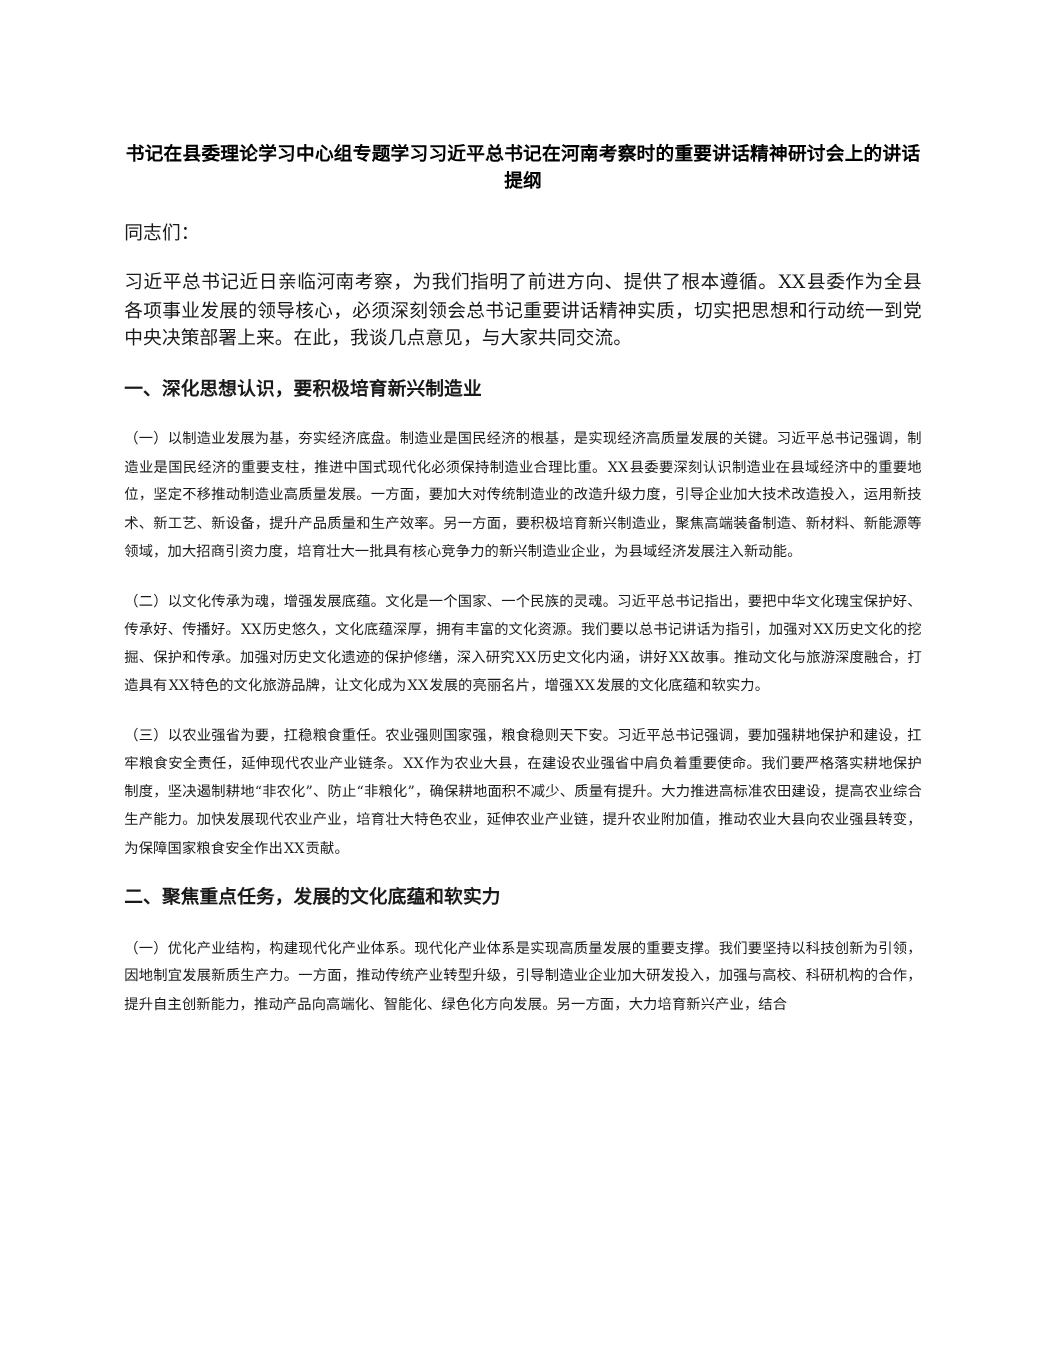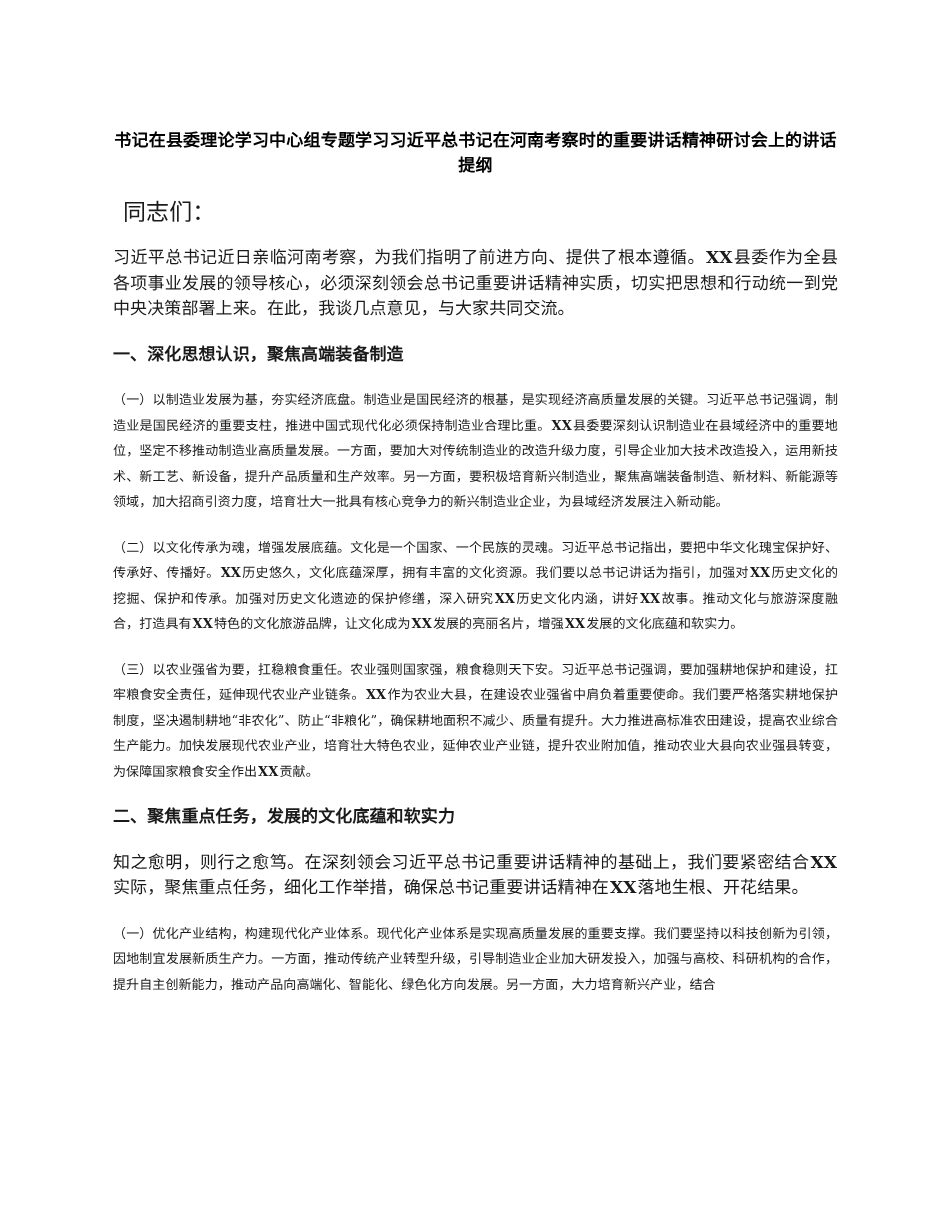--- a/index.html
+++ b/index.html
@@ -30,22 +30,22 @@
     font-family: "DejaVu Sans", "Liberation Sans", sans-serif;
     font-size: 17px;
     font-weight: bold;
     line-height: 25px;
     letter-spacing: 0.2px;
     text-align: center;
     color: #000000;
   }
 
   .salutation {
-    margin: 0 0 20px 10px;
-    font-size: 23px;
+    margin: 0 0 20px 0;
+    font-size: 17px;
     line-height: 25px;
     letter-spacing: 0.1px;
   }
 
   .body-para {
     margin: 0 0 20px 0;
     font-size: 17px;
     line-height: 25.5px;
     letter-spacing: 0.1px;
     text-align: justify;
@@ -65,43 +65,42 @@
     font-size: 13px;
     line-height: 25.5px;
     letter-spacing: 0.1px;
     text-align: justify;
     text-justify: inter-ideograph;
   }
 
   
   .lat {
     font-family: "DejaVu Serif", "Liberation Serif", serif;
-    font-weight: bold;
+    font-weight: normal;
     padding: 0 1px;
   }
 </style>
 </head>
 <body>
 
 <div class="page">
 
   <h1 class="doc-title">书记在县委理论学习中心组专题学习习近平总书记在河南考察时的重要讲话精神研讨会上的讲话提纲</h1>
 
   <p class="salutation">同志们：</p>
 
   <p class="body-para">习近平总书记近日亲临河南考察，为我们指明了前进方向、提供了根本遵循。<span class="lat">XX</span>县委作为全县各项事业发展的领导核心，必须深刻领会总书记重要讲话精神实质，切实把思想和行动统一到党中央决策部署上来。在此，我谈几点意见，与大家共同交流。</p>
 
-  <h2 class="section-heading">一、深化思想认识，聚焦高端装备制造</h2>
+  <h2 class="section-heading">一、深化思想认识，要积极培育新兴制造业</h2>
 
 
   <p class="sub-para">（一）以制造业发展为基，夯实经济底盘。制造业是国民经济的根基，是实现经济高质量发展的关键。习近平总书记强调，制造业是国民经济的重要支柱，推进中国式现代化必须保持制造业合理比重。<span class="lat">XX</span>县委要深刻认识制造业在县域经济中的重要地位，坚定不移推动制造业高质量发展。一方面，要加大对传统制造业的改造升级力度，引导企业加大技术改造投入，运用新技术、新工艺、新设备，提升产品质量和生产效率。另一方面，要积极培育新兴制造业，聚焦高端装备制造、新材料、新能源等领域，加大招商引资力度，培育壮大一批具有核心竞争力的新兴制造业企业，为县域经济发展注入新动能。</p>
 
   <p class="sub-para">（二）以文化传承为魂，增强发展底蕴。文化是一个国家、一个民族的灵魂。习近平总书记指出，要把中华文化瑰宝保护好、传承好、传播好。<span class="lat">XX</span>历史悠久，文化底蕴深厚，拥有丰富的文化资源。我们要以总书记讲话为指引，加强对<span class="lat">XX</span>历史文化的挖掘、保护和传承。加强对历史文化遗迹的保护修缮，深入研究<span class="lat">XX</span>历史文化内涵，讲好<span class="lat">XX</span>故事。推动文化与旅游深度融合，打造具有<span class="lat">XX</span>特色的文化旅游品牌，让文化成为<span class="lat">XX</span>发展的亮丽名片，增强<span class="lat">XX</span>发展的文化底蕴和软实力。</p>
 
   <p class="sub-para">（三）以农业强省为要，扛稳粮食重任。农业强则国家强，粮食稳则天下安。习近平总书记强调，要加强耕地保护和建设，扛牢粮食安全责任，延伸现代农业产业链条。<span class="lat">XX</span>作为农业大县，在建设农业强省中肩负着重要使命。我们要严格落实耕地保护制度，坚决遏制耕地“非农化”、防止“非粮化”，确保耕地面积不减少、质量有提升。大力推进高标准农田建设，提高农业综合生产能力。加快发展现代农业产业，培育壮大特色农业，延伸农业产业链，提升农业附加值，推动农业大县向农业强县转变，为保障国家粮食安全作出<span class="lat">XX</span>贡献。</p>
 
   <h2 class="section-heading">二、聚焦重点任务，发展的文化底蕴和软实力</h2>
 
-  <p class="body-para">知之愈明，则行之愈笃。在深刻领会习近平总书记重要讲话精神的基础上，我们要紧密结合<span class="lat">XX</span>实际，聚焦重点任务，细化工作举措，确保总书记重要讲话精神在<span class="lat">XX</span>落地生根、开花结果。</p>
 
   <p class="sub-para">（一）优化产业结构，构建现代化产业体系。现代化产业体系是实现高质量发展的重要支撑。我们要坚持以科技创新为引领，因地制宜发展新质生产力。一方面，推动传统产业转型升级，引导制造业企业加大研发投入，加强与高校、科研机构的合作，提升自主创新能力，推动产品向高端化、智能化、绿色化方向发展。另一方面，大力培育新兴产业，结合</p>
 
 </div>
 
 </body></html>

